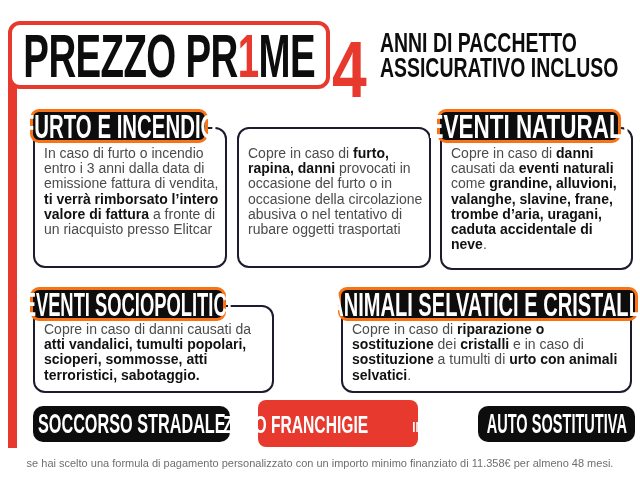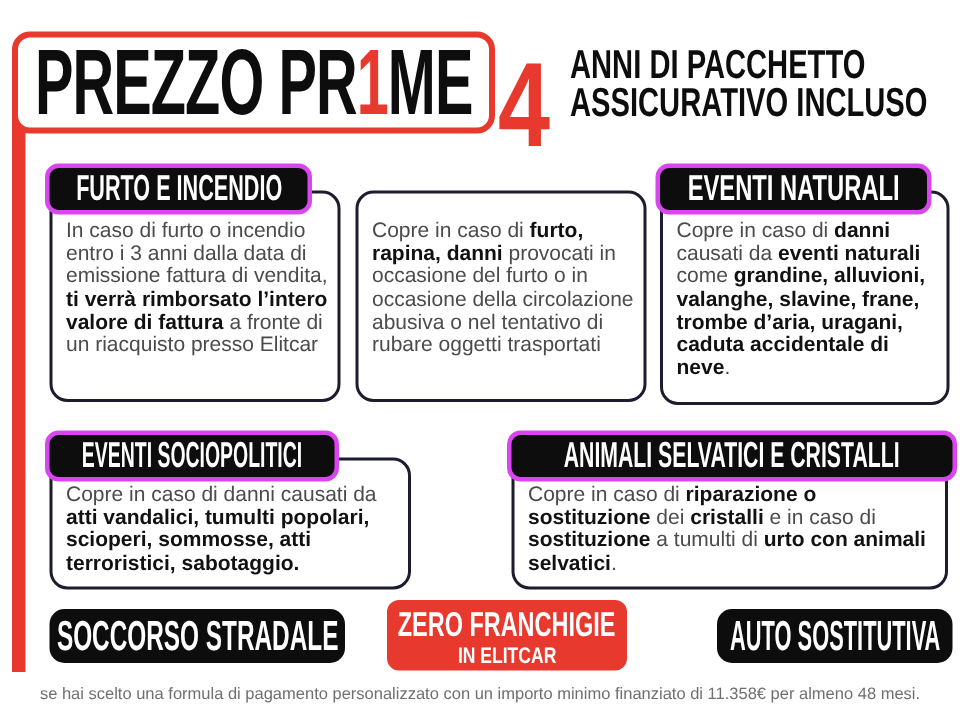--- a/index.html
+++ b/index.html
@@ -25,44 +25,44 @@
   .big-four { position:absolute; left:332px; top:30px; font-size:80px; line-height:1;
               font-weight:bold; transform:scaleX(.78); transform-origin:left top; }
   .tagline { position:absolute; left:380px; top:31px; font-weight:bold; font-size:27px;
              line-height:25px; color:var(--ink,#0d0d0d); transform:scaleX(.72);
              transform-origin:left top; white-space:nowrap; }
 
   
   .card { position:absolute; background:#fff; border:2.5px solid var(--box_border,#1c1c2e);
           border-radius:12px; }
   .card .badge { position:absolute; left:-5px; top:-20px; height:34px;
-                 background:var(--ink,#0d0d0d); color:#fff; border:3px solid #d946ef;
+                 background:var(--ink,#0d0d0d); color:#fff; border:3px solid #f97316;
                  border-radius:9px; display:flex; align-items:center; justify-content:center;
-                 font-size:24px; overflow:visible; }
+                 font-size:34px; overflow:visible; }
   .card .body { color:var(--body_text,#4b4b4b); font-size:14px; line-height:15.2px; }
   .card .body .b { color:#111; font-weight:bold; }
 
   .card1 { left:33px;  top:127px; width:194px; height:141px; }
   .card2 { left:237px; top:127px; width:194px; height:141px; }
   .card3 { left:440px; top:127px; width:193px; height:143px; }
   .card4 { left:33px;  top:305px; width:241px; height:88px; }
   .card5 { left:341px; top:305px; width:291px; height:88px; }
   .card1 .badge { width:178px; } .card2 .badge { width:168px; }
   .card3 .badge { width:184px; } .card4 .badge { width:196px; }
   .card5 .badge { width:300px; }
   .card1 .body, .card2 .body, .card3 .body { padding:17px 6px 0 9px; }
   .card4 .body, .card5 .body { padding:15px 6px 0 9px; }
 
   
   .bb { position:absolute; background:var(--ink,#0d0d0d); color:#fff; border-radius:10px;
         display:flex; align-items:center; justify-content:center; }
   .bb1 { left:33px;  top:406px; width:197px; height:36px; font-size:28px; }
   .bb3 { left:478px; top:406px; width:157px; height:36px; font-size:28px; }
   .bb2 { left:258px; top:400px; width:160px; height:47px; background:var(--red,#e8392f);
-         border-radius:8px; flex-direction:column; line-height:1; padding-top:3px; }
+         border-radius:8px; flex-direction:row; line-height:1; padding-top:3px; }
   .bb2 .l1 { font-size:23px; } .bb2 .l2 { font-size:15px; margin-top:2px; }
 
   .footer { position:absolute; left:0; right:0; top:457px; text-align:center;
             font-size:11px; color:var(--footer_text,#6f6f6f); }
 </style>
 </head>
 <body>
 
 <div id="page">
 

